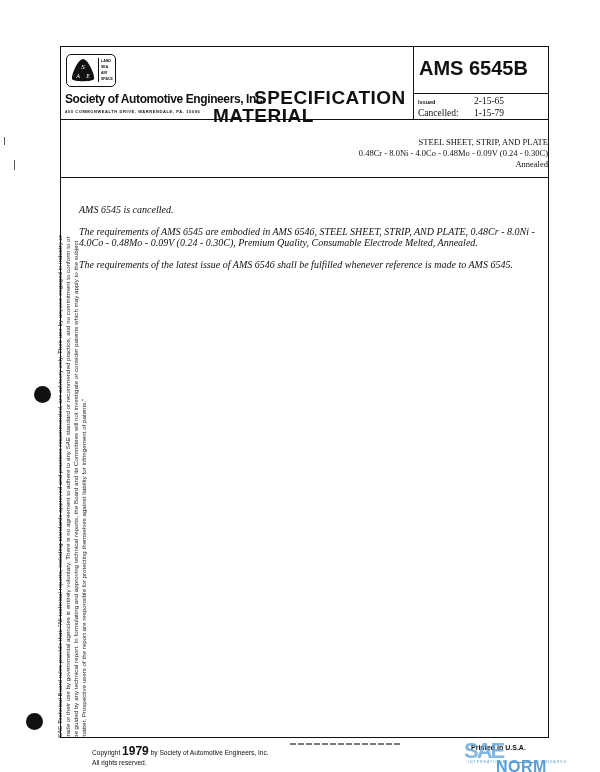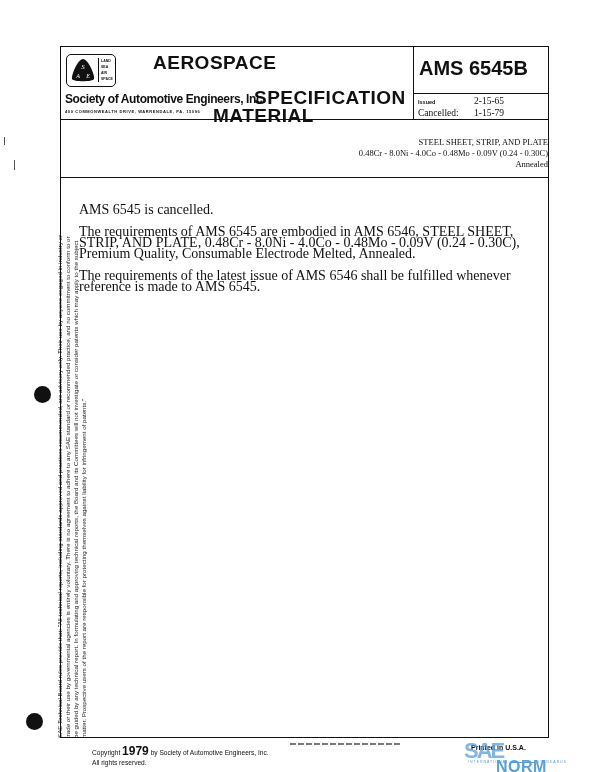--- a/index.html
+++ b/index.html
@@ -26,21 +26,21 @@
   .ams-num { position:absolute; left:6px; top:10px; font-family:"Liberation Sans", sans-serif; font-weight:bold; font-size:20px; }
   .dates { position:absolute; left:5px; top:49px; font-size:9.5px; line-height:11px; }
   .dates .lbl { display:inline-block; width:56px; }
   .dates .lbl.small { font-family:"Liberation Sans", sans-serif; font-weight:bold; font-size:5.5px; }
 
   
   .title { position:absolute; left:0; top:72px; width:100%; height:58px; border-bottom:1.5px solid #111; text-align:right; font-size:8.5px; line-height:11px; }
   .title .inner { padding-top:18px; }
 
   
-  .body { position:absolute; left:18px; top:157px; width:462px; font-size:14px; line-height:11px; }
+  .body { position:absolute; left:18px; top:157px; width:462px; font-size:10px; line-height:11px;font-style:italic; }
   .body p { margin:0 0 11px 0; }
 
   
   .side { position:absolute; left:56px; top:738px; transform-origin:0 0; transform:rotate(-90deg); width:640px; font-family:"Liberation Sans", sans-serif; font-size:6.2px; line-height:8px; color:#222; white-space:nowrap; }
   .side-line { display:block; }
   .blob { position:absolute; border-radius:50%; background:#111; }
 
   
   .foot-copy { position:absolute; left:92px; top:746px; font-family:"Liberation Sans", sans-serif; font-size:6.6px; line-height:10px; }
   .foot-copy .yr { font-size:12px; font-weight:bold; }
@@ -79,21 +79,20 @@
           <text x="8" y="20" font-size="6" fill="#fff" text-anchor="middle" font-family="Liberation Serif, serif" font-style="italic">A</text>
           <text x="18" y="20" font-size="6" fill="#fff" text-anchor="middle" font-family="Liberation Serif, serif" font-style="italic">E</text>
         </svg>
         <div class="logo-words">
           <div>LAND</div>
           <div>SEA</div>
           <div>AIR</div>
           <div>SPACE</div>
         </div>
       </div>
-      <div class="t-aero">AEROSPACE</div>
       <div class="t-mat">MATERIAL</div>
       <div class="t-spec">SPECIFICATION</div>
       <div class="t-soc">Society of Automotive Engineers, Inc.</div>
       <div class="t-addr">400 COMMONWEALTH DRIVE, WARRENDALE, PA. 15096</div>
     </div>
     <div class="hdr-right">
       <div class="ams-box">
         <div class="ams-num">AMS 6545B</div>
       </div>
       <div class="dates">

